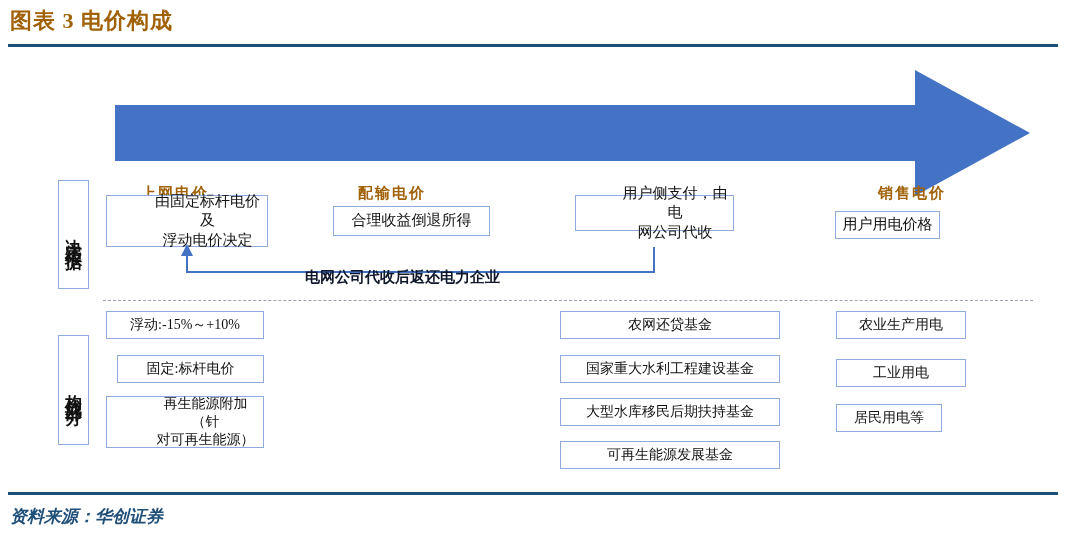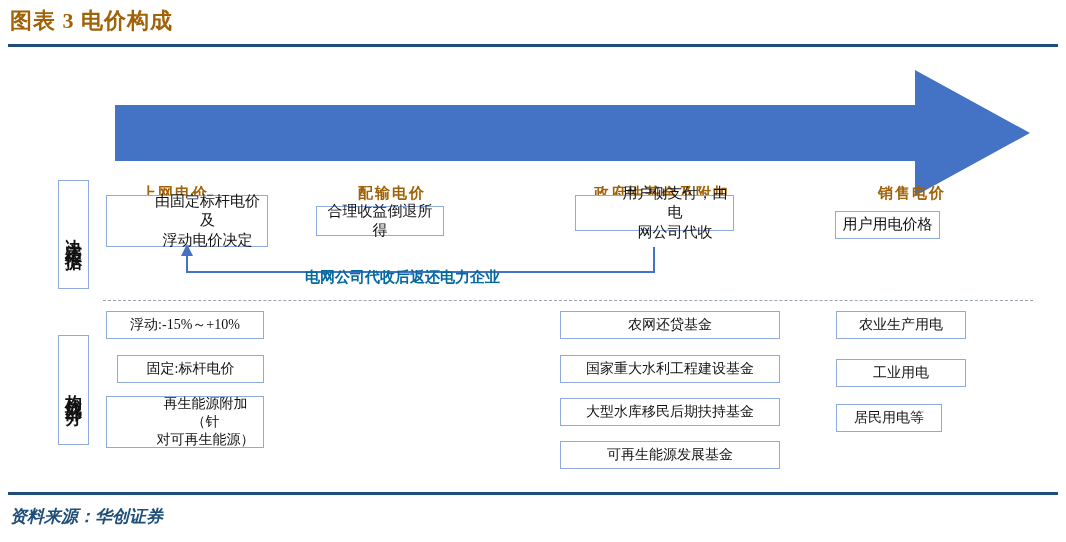--- a/index.html
+++ b/index.html
@@ -86,21 +86,21 @@
   
   .dash-sep{
     position:absolute;left:103px;top:300px;width:930px;height:0;
     border-top:1.6px dashed #9AA3AE;
   }
 
   
   .connector{position:absolute;left:0;top:0;width:1066px;height:542px;pointer-events:none;}
   .conn-label{
     position:absolute;left:305px;top:268px;
-    font-size:15px;color:#0369a1;white-space:nowrap;font-weight:bold;
+    font-size:15px;color:#0f172a;white-space:nowrap;font-weight:bold;
   }
 </style>
 </head>
 <body>
 
 <div id="fig">
 
   <div class="fig-title">图表 3  电价构成</div>
   <div class="title-rule"></div>
 
@@ -112,33 +112,32 @@
     <div class="banner-label" style="left:60px">上网电价</div>
     <div class="op-icon plus-icon" style="left:169px">
       <span class="bar h"></span>
       <span class="bar v"></span>
     </div>
     <div class="banner-label" style="left:277px">配输电价</div>
     <div class="op-icon plus-icon" style="left:389px">
       <span class="bar h"></span>
       <span class="bar v"></span>
     </div>
-    <div class="banner-label" style="left:547px">政府性基金及附加</div>
     <div class="op-icon eq-icon" style="left:676px">
       <span class="bar t"></span>
       <span class="bar b"></span>
     </div>
     <div class="banner-label" style="left:797px">销售电价</div>
   </div>
 
   <div class="side-label" style="left:58px;top:180px;width:31px;height:109px">决定依据</div>
 
   <div class="node two-line" style="left:106px;top:195px;width:162px;height:52px">由固定标杆电价及<br>浮动电价决定</div>
 
-  <div class="node" style="left:316px;top:206px;width:128px;height:30px">合理收益倒退所得</div>
+  <div class="node" style="left:333px;top:206px;width:157px;height:30px">合理收益倒退所得</div>
 
   <div class="node two-line" style="left:575px;top:195px;width:159px;height:36px">用户侧支付，由电<br>网公司代收</div>
 
   <div class="node" style="left:835px;top:211px;width:105px;height:28px">用户用电价格</div>
 
   <svg class="connector">
     <path d="M 654 247 L 654 272 L 187 272 L 187 252" stroke="#4472C4" stroke-width="2" fill="none"></path>
     <polygon points="187,244 181,256 193,256" fill="#4472C4"></polygon>
   </svg>
   <div class="conn-label">电网公司代收后返还电力企业</div>

